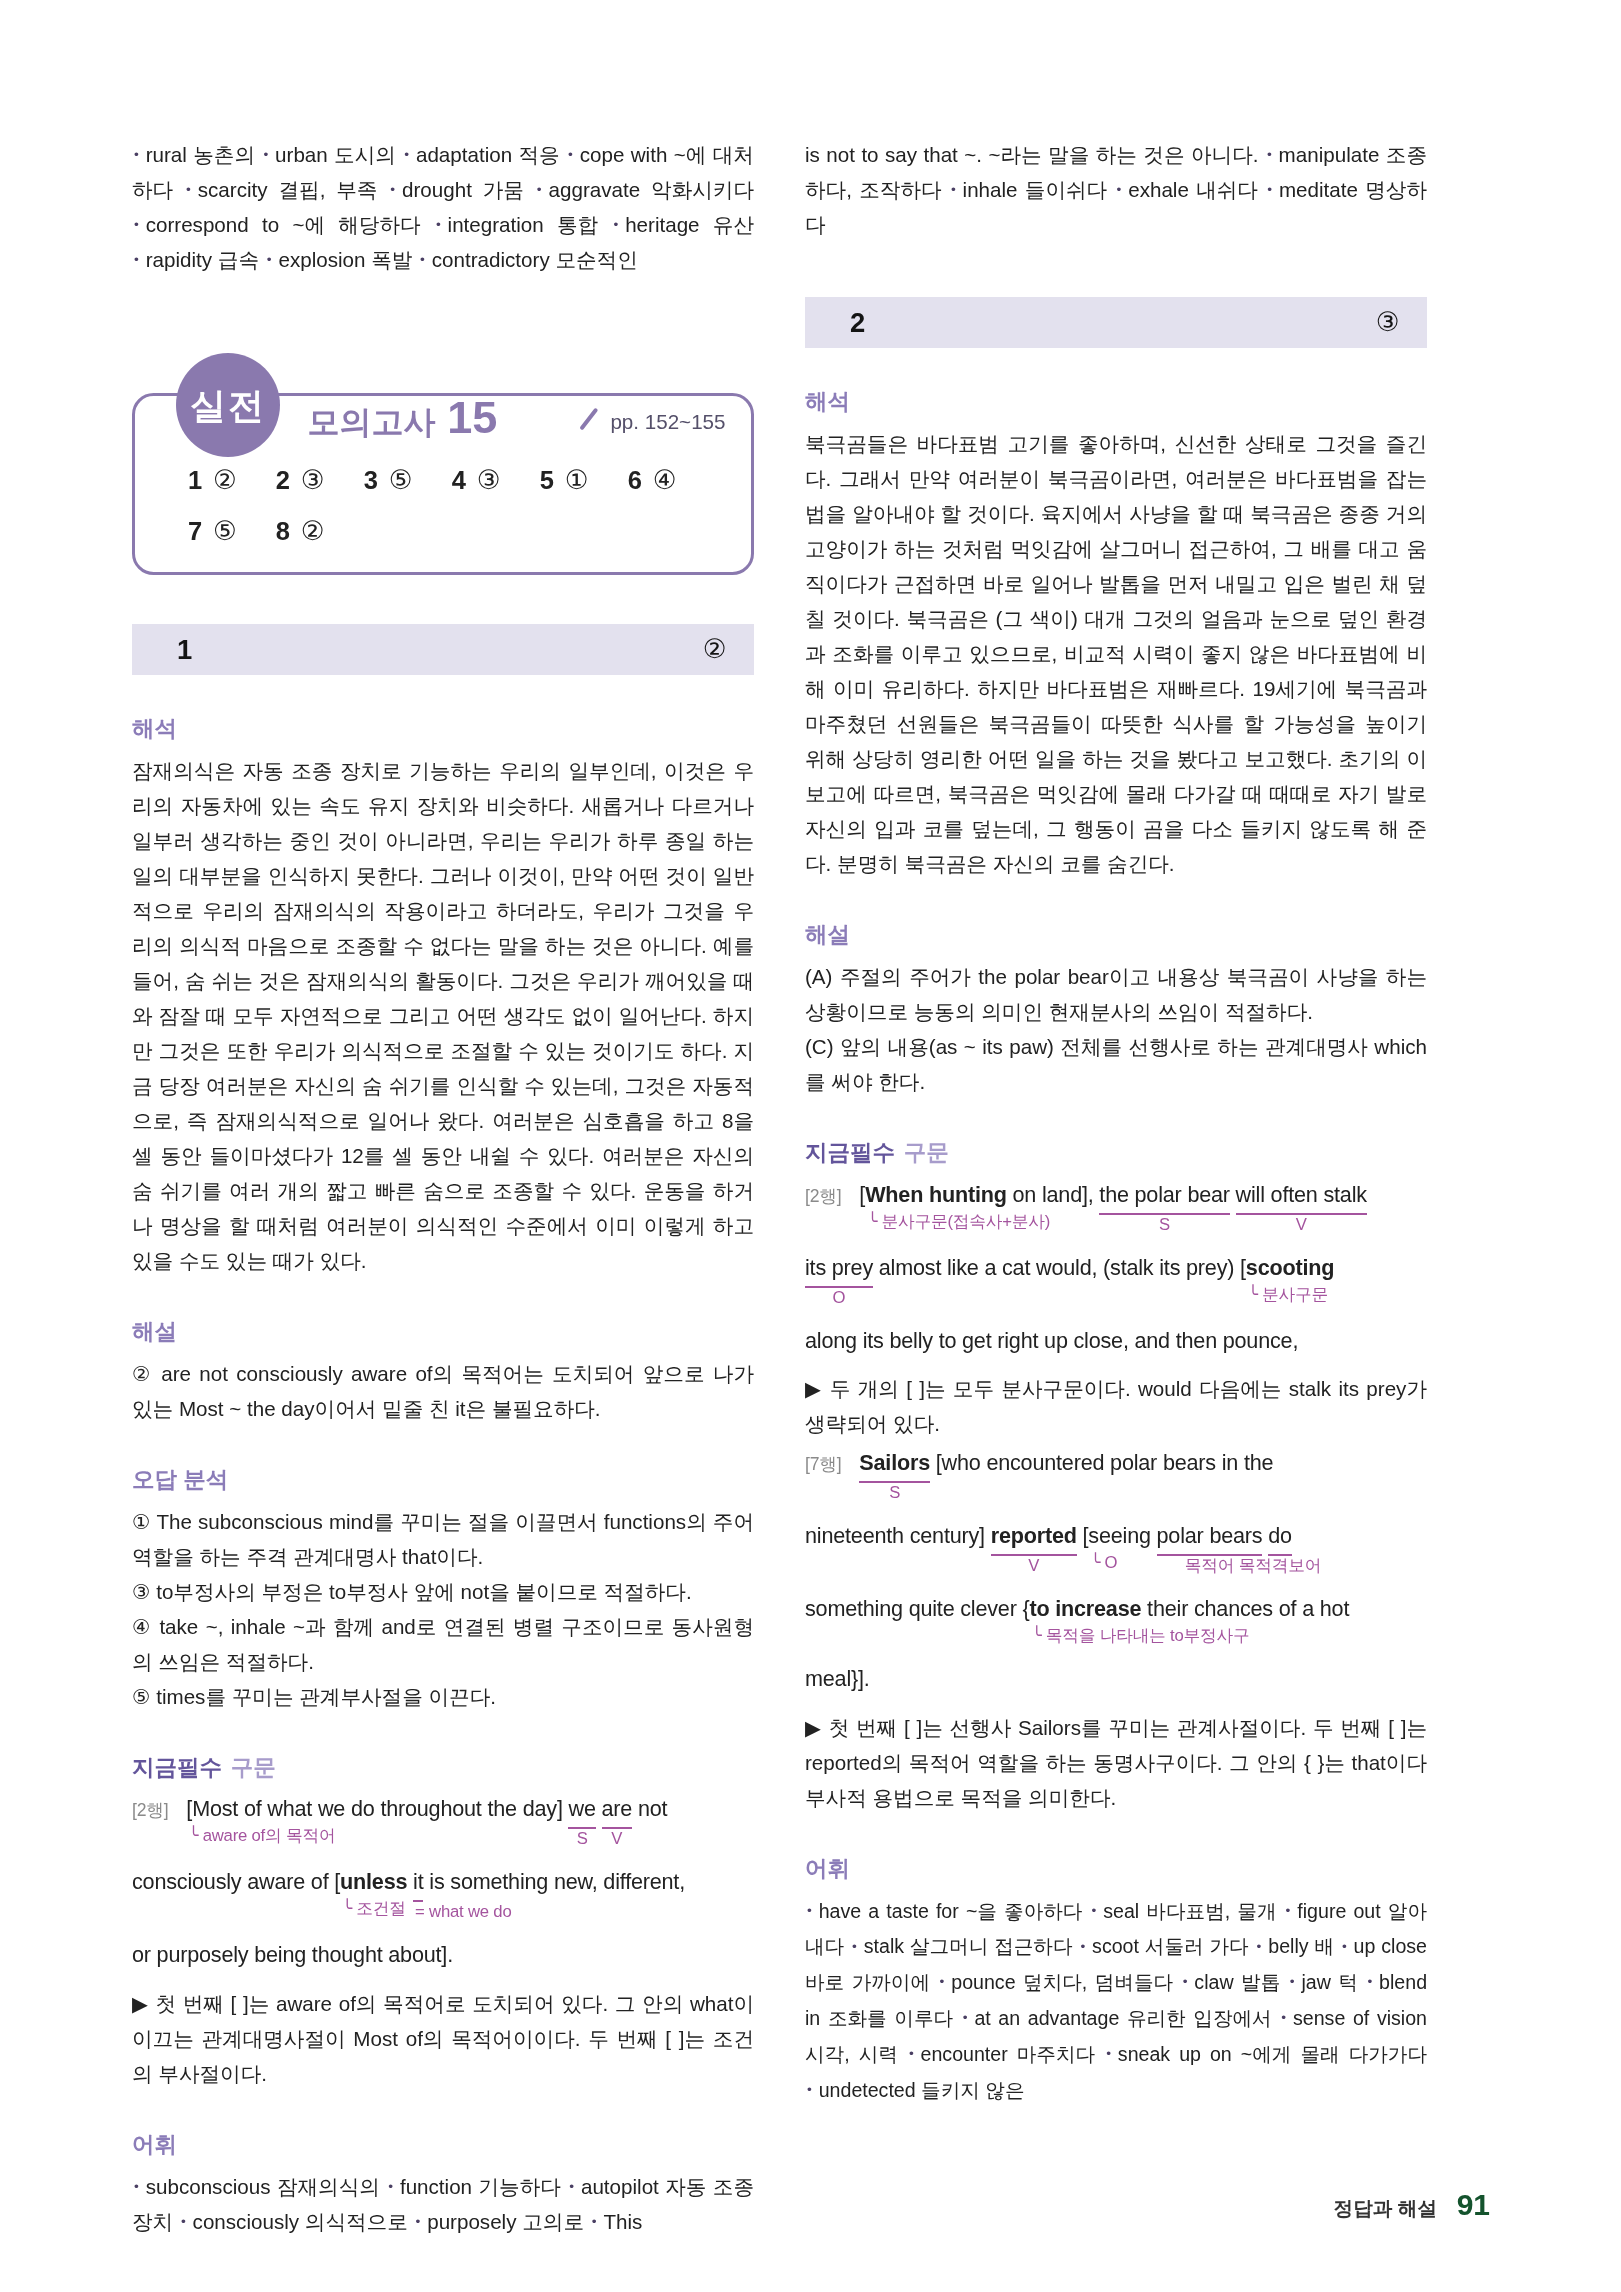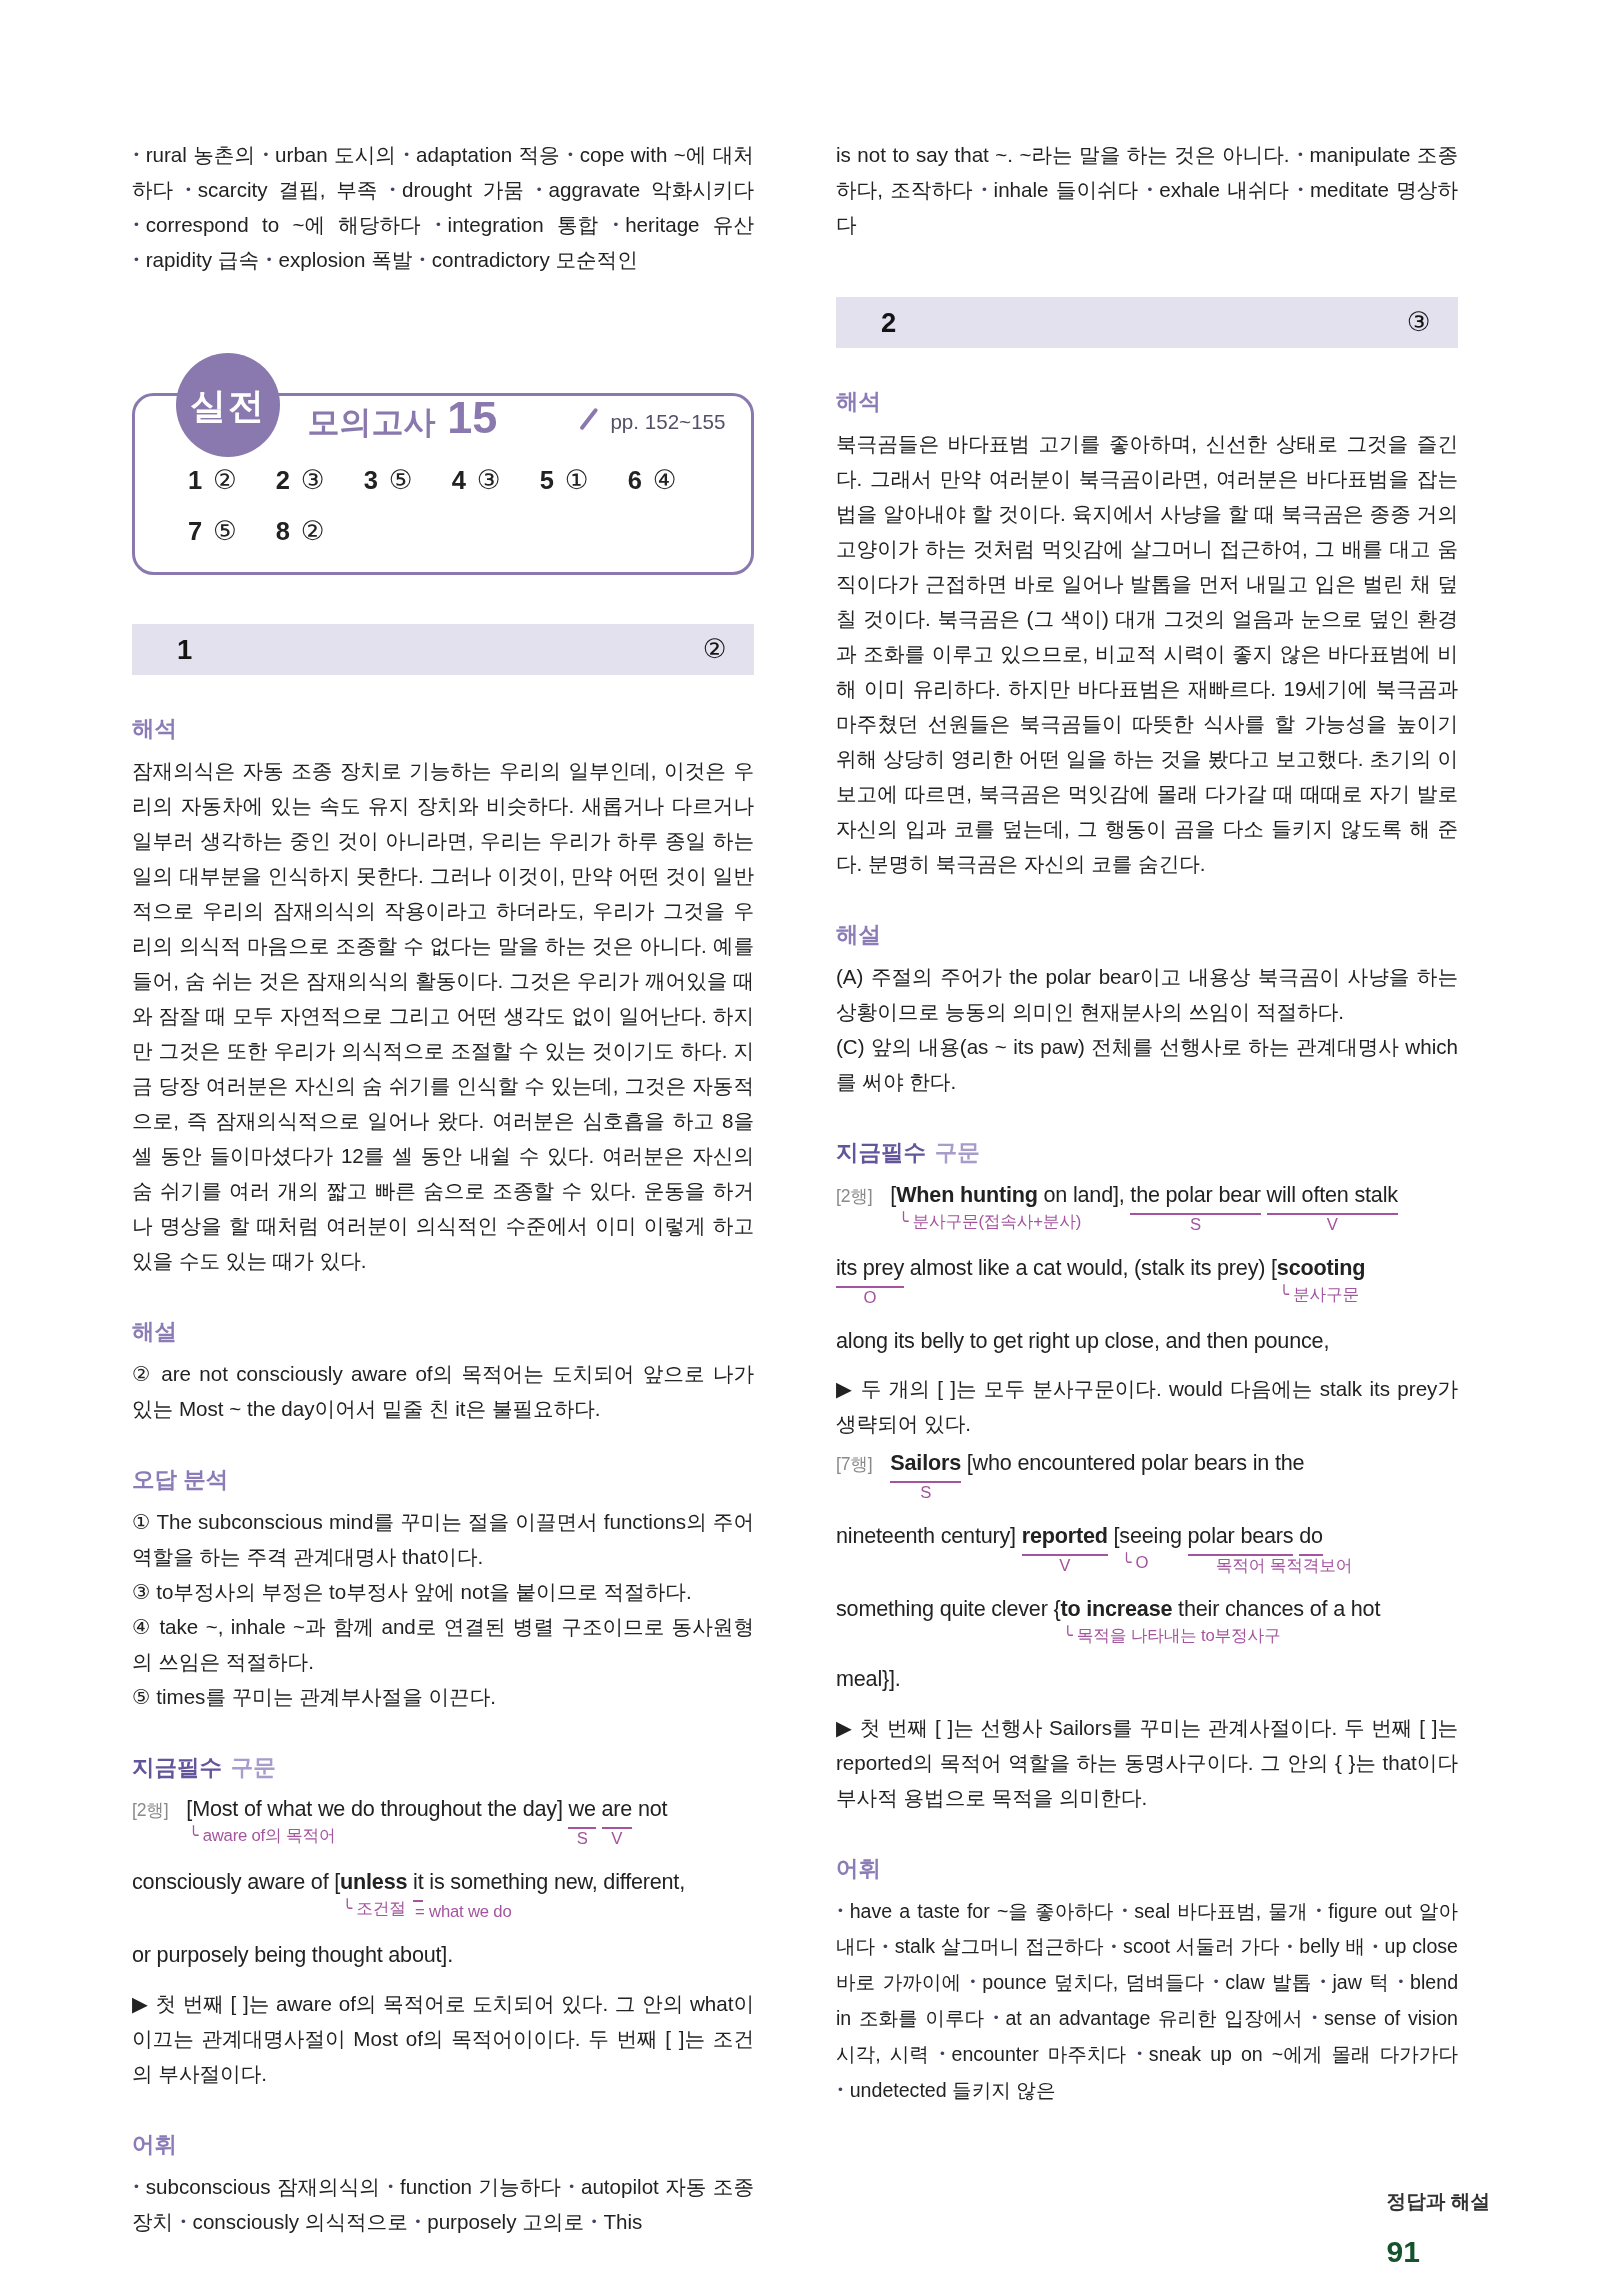--- a/index.html
+++ b/index.html
@@ -9,21 +9,21 @@
     --barbg:#e3e1ee;
     --ink:#222;
   }
   *{box-sizing:border-box;}
   html,body{margin:0;padding:0;}
   body{
     width:1621px;height:2293px;position:relative;background:#ffffff;
     font-family:"Liberation Sans","DejaVu Sans",sans-serif;color:var(--ink);
     overflow:hidden;
   }
-  .cols{display:flex;padding:137px 131px 0 132px;gap:82px;align-items:flex-start;}
+  .cols{display:flex;padding:137px 131px 0 132px;gap:51px;align-items:flex-start;}
   .col{width:622px;flex:0 0 622px;font-size:20.6px;line-height:35px;}
   .para{margin:0;text-align:justify;}
   .hd{color:var(--hd);font-weight:bold;font-size:22.5px;margin:39px 0 9.8px;line-height:29px;}
   .hd .g1{color:#63559b;}
   .hd .g2{color:#a79ccb;margin-left:8.8px;}
   
   .vocab{margin:0;text-align:justify;}
   .v-dot{color:#4a3f63;font-size:13.7px;vertical-align:2.9px;margin:0 6.9px 0 2px;}
   .v-en{}
   .v-ko{}
@@ -60,21 +60,21 @@
   .seg{position:relative;display:inline-block;}
   .seg-t{display:inline-block;}
   .seg-t.b{font-weight:bold;}
   .seg-t.u{border-bottom:2px solid var(--syn);padding-bottom:1px;}
   .seg-l{position:absolute;top:100%;left:2px;margin-top:1px;font-size:16.7px;line-height:17.6px;
     color:var(--syn);white-space:nowrap;}
   .seg-l.center{left:50%;transform:translateX(-50%);}
   .note{margin:13.7px 0 0;text-align:justify;}
   .exp p{margin:0;text-align:justify;}
   
-  .footer{position:absolute;right:131px;top:2188px;display:flex;align-items:baseline;gap:19.6px;flex-direction:column;}
+  .footer{position:absolute;right:131px;top:2188px;display:flex;align-items:baseline;gap:19.6px;}
   .f-label{font-size:19.6px;font-weight:bold;color:#333;}
   .f-page{font-size:30px;font-weight:bold;color:#14532d;}
 </style>
 </head>
 <body>
 
 <div class="cols">
 
   <div class="col">
 

